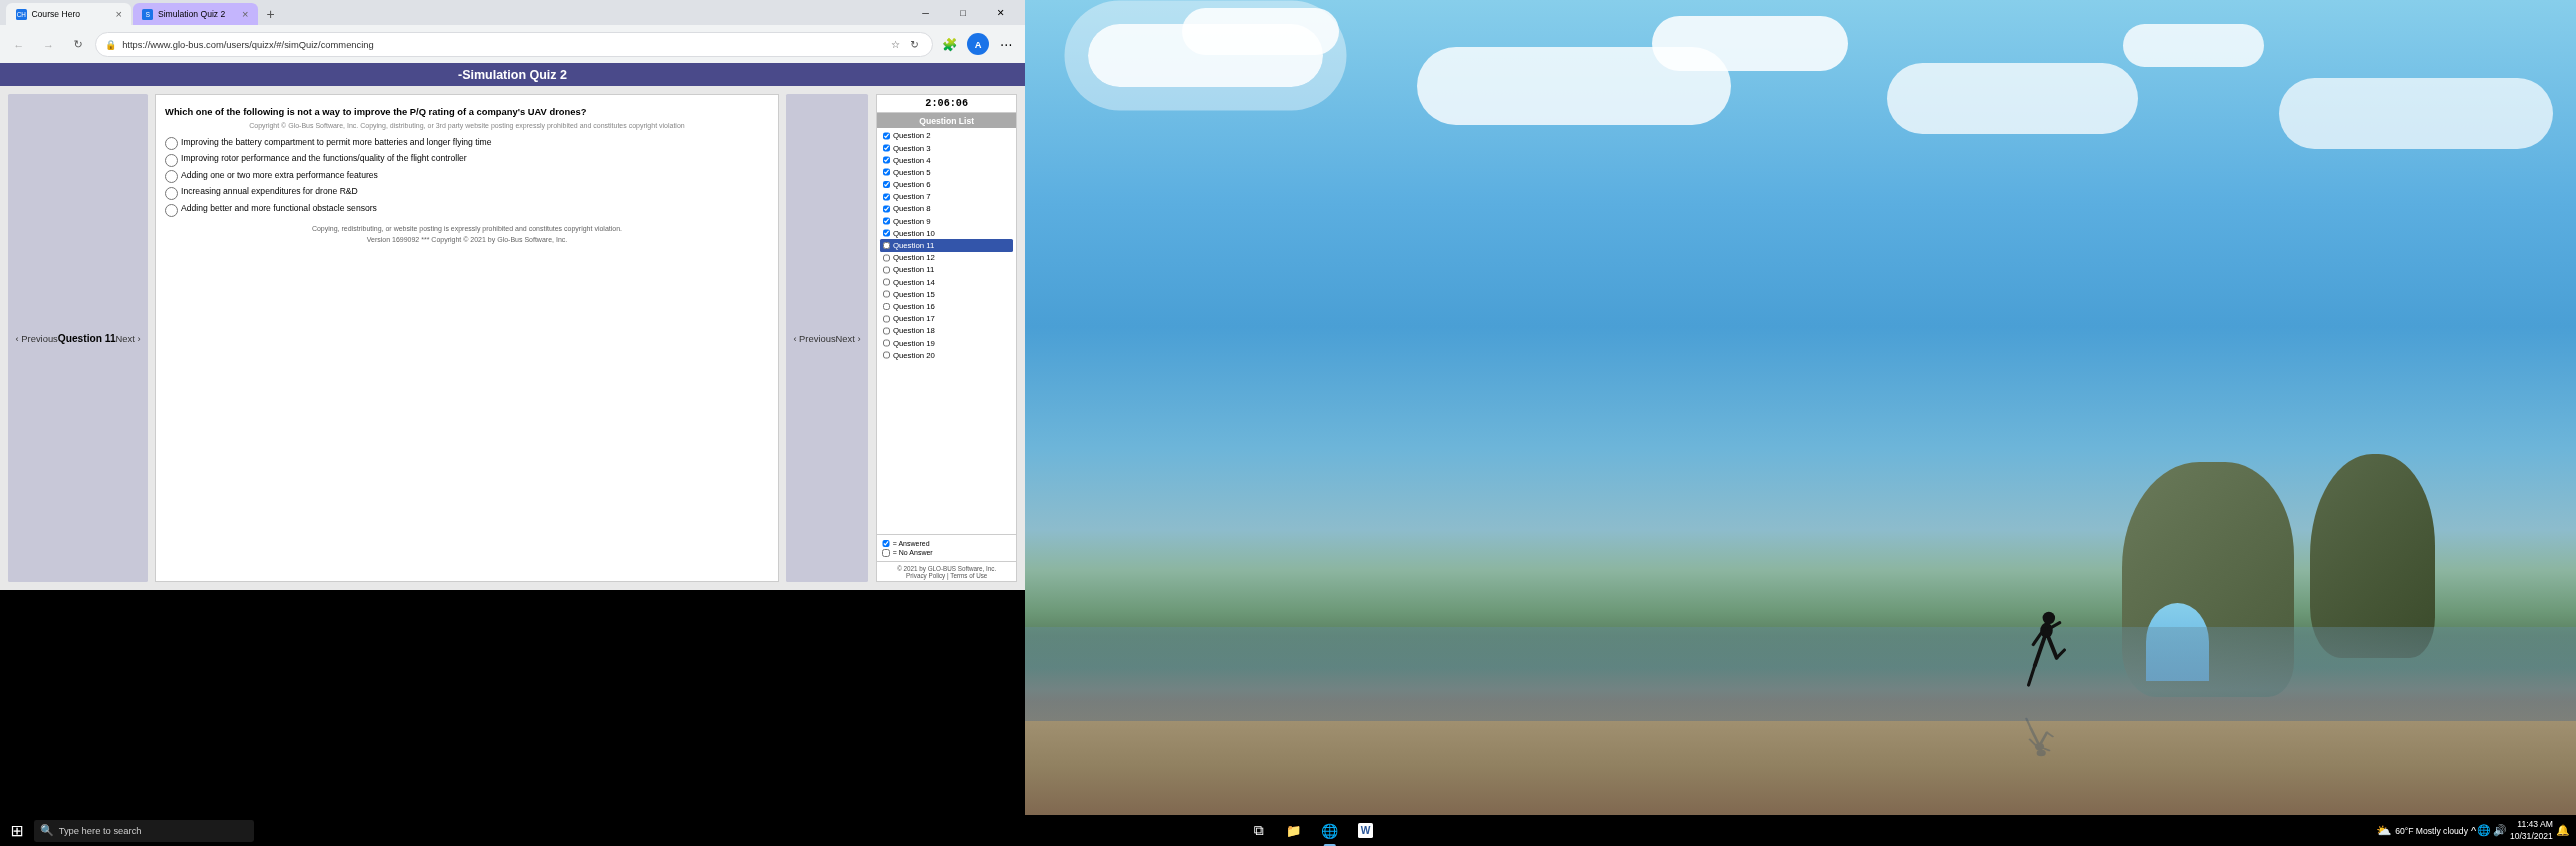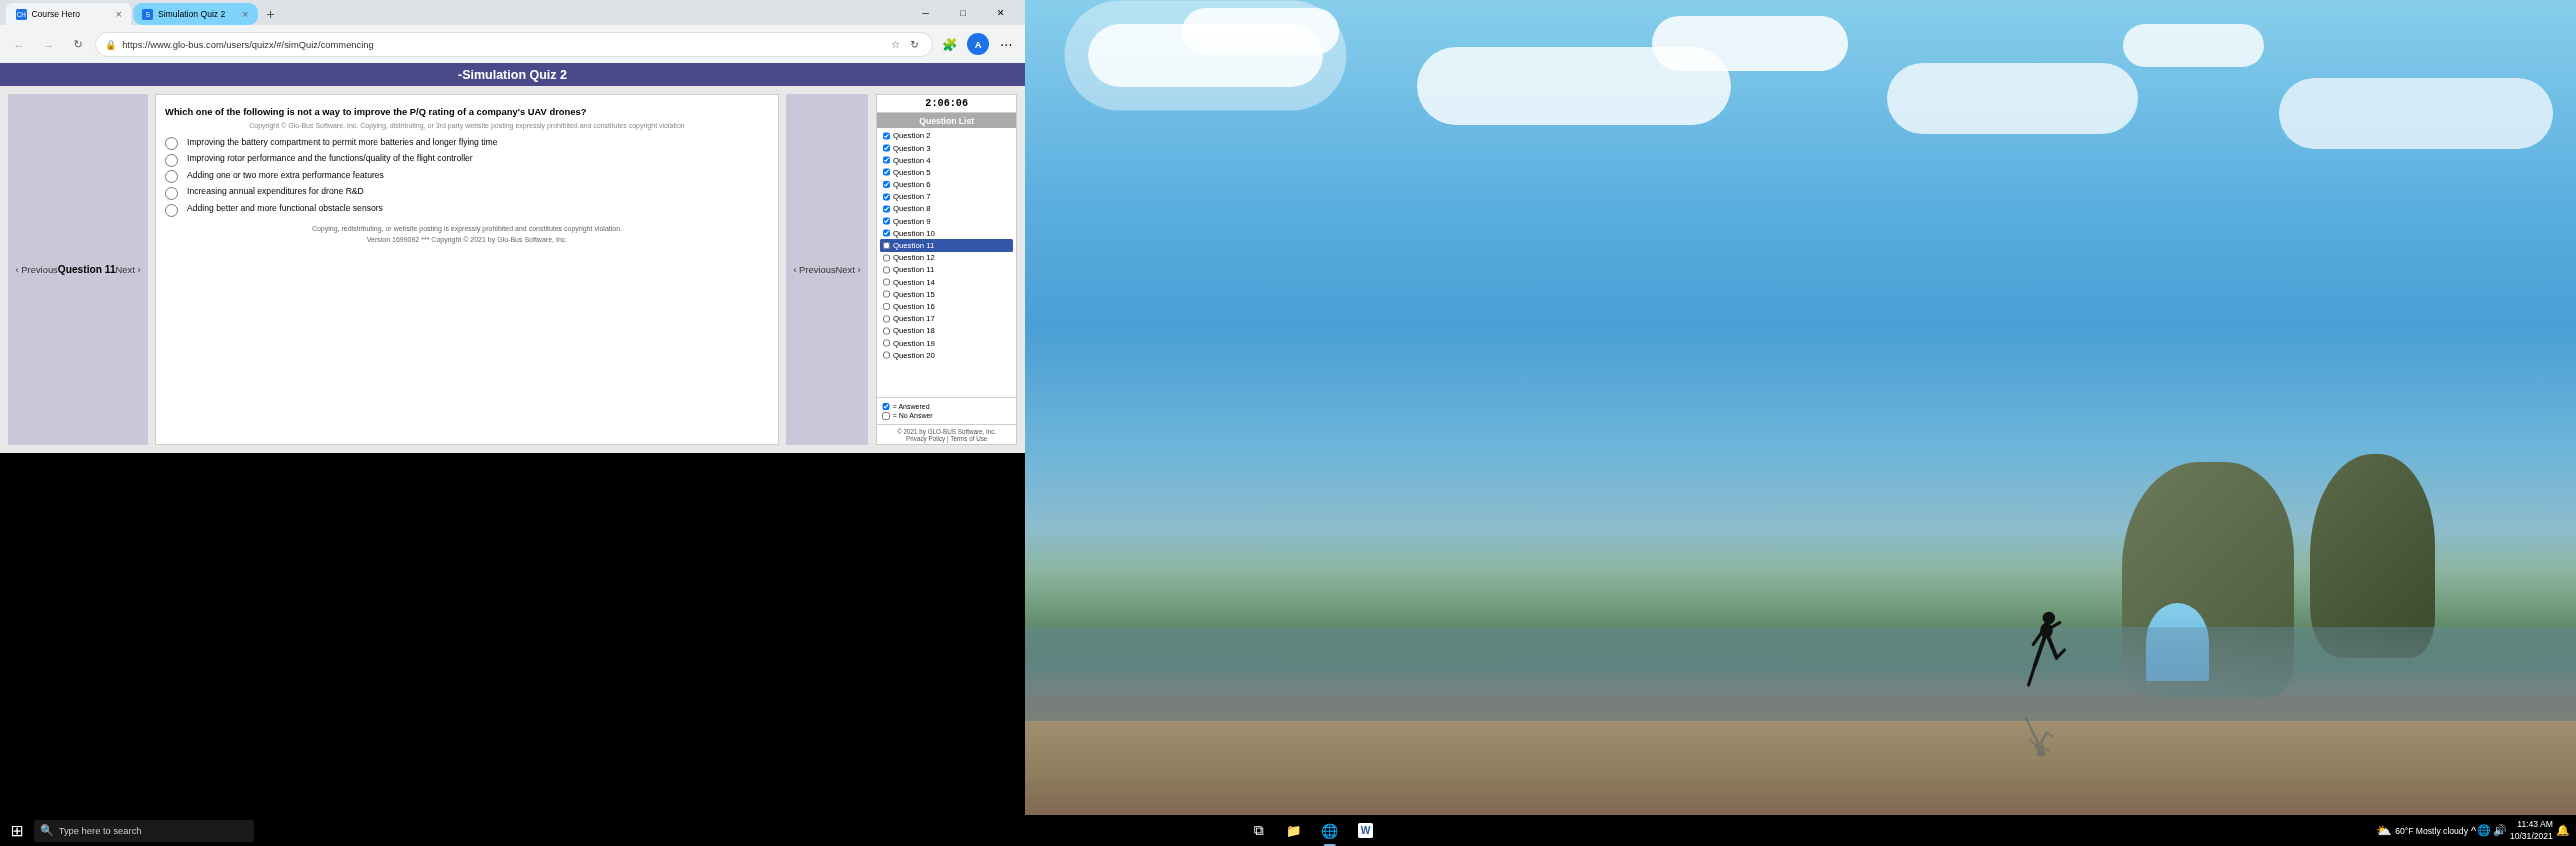--- a/index.html
+++ b/index.html
@@ -10,21 +10,21 @@
       font-family: 'Segoe UI', Arial, sans-serif;
       font-size: 10.2px;
       background: #000;
     }
 
     
     .browser-window {
       position: absolute;
       top: 0; left: 0;
       width: 1025px;
-      height: 453px;
+      height: 590px;
       background: #f1f3f4;
       display: flex;
       flex-direction: column;
     }
 
     
     .title-bar {
       height: 25px;
       background: #dee1e6;
       display: flex;
@@ -38,21 +38,21 @@
       background: #f1f3f4;
       border-radius: 6.3px 6.3px 0 0;
       padding: 0 9.4px;
       display: flex;
       align-items: center;
       font-size: 8.6px;
       gap: 4.7px;
       cursor: pointer;
       min-width: 125px;
     }
-    .tab.active { background: #7dd3fc; border-radius: 9px; }
+    .tab.active { background: #c4b5fd; }
     .tab-favicon { width: 11px; height: 11px; background: #1a73e8; border-radius: 1.6px; display:flex;align-items:center;justify-content:center;color:#fff;font-size:6.3px;flex-shrink:0; }
     .tab-title { flex:1; overflow:hidden; text-overflow:ellipsis; white-space:nowrap; }
     .tab-close { font-size:11px; color:#666; cursor:pointer; }
     .win-controls { margin-left:auto; display:flex; gap:1.6px; }
     .win-btn { width:36px; height:25px; display:flex; align-items:center; justify-content:center; font-size:9.4px; cursor:pointer; }
     .new-tab-btn { width:22px; height:22px; display:flex; align-items:center; justify-content:center; font-size:14px; cursor:pointer; color:#555; }
 
     
     .address-bar {
       height: 38px;
@@ -143,21 +143,21 @@
     }
     .copyright-note {
       font-size: 7px;
       color: #888;
       margin-bottom: 6.3px;
       text-align: center;
     }
     .answer-option {
       display: flex;
       align-items: flex-start;
-      gap: 9px;
+      gap: 3px;
       margin: 2px 0;
       font-size: 8.6px;
       line-height: 1.4;
       cursor: pointer;
     }
     .answer-option input[type="radio"] {
       margin-top: 1.6px;
       flex-shrink: 0;
     }
 

